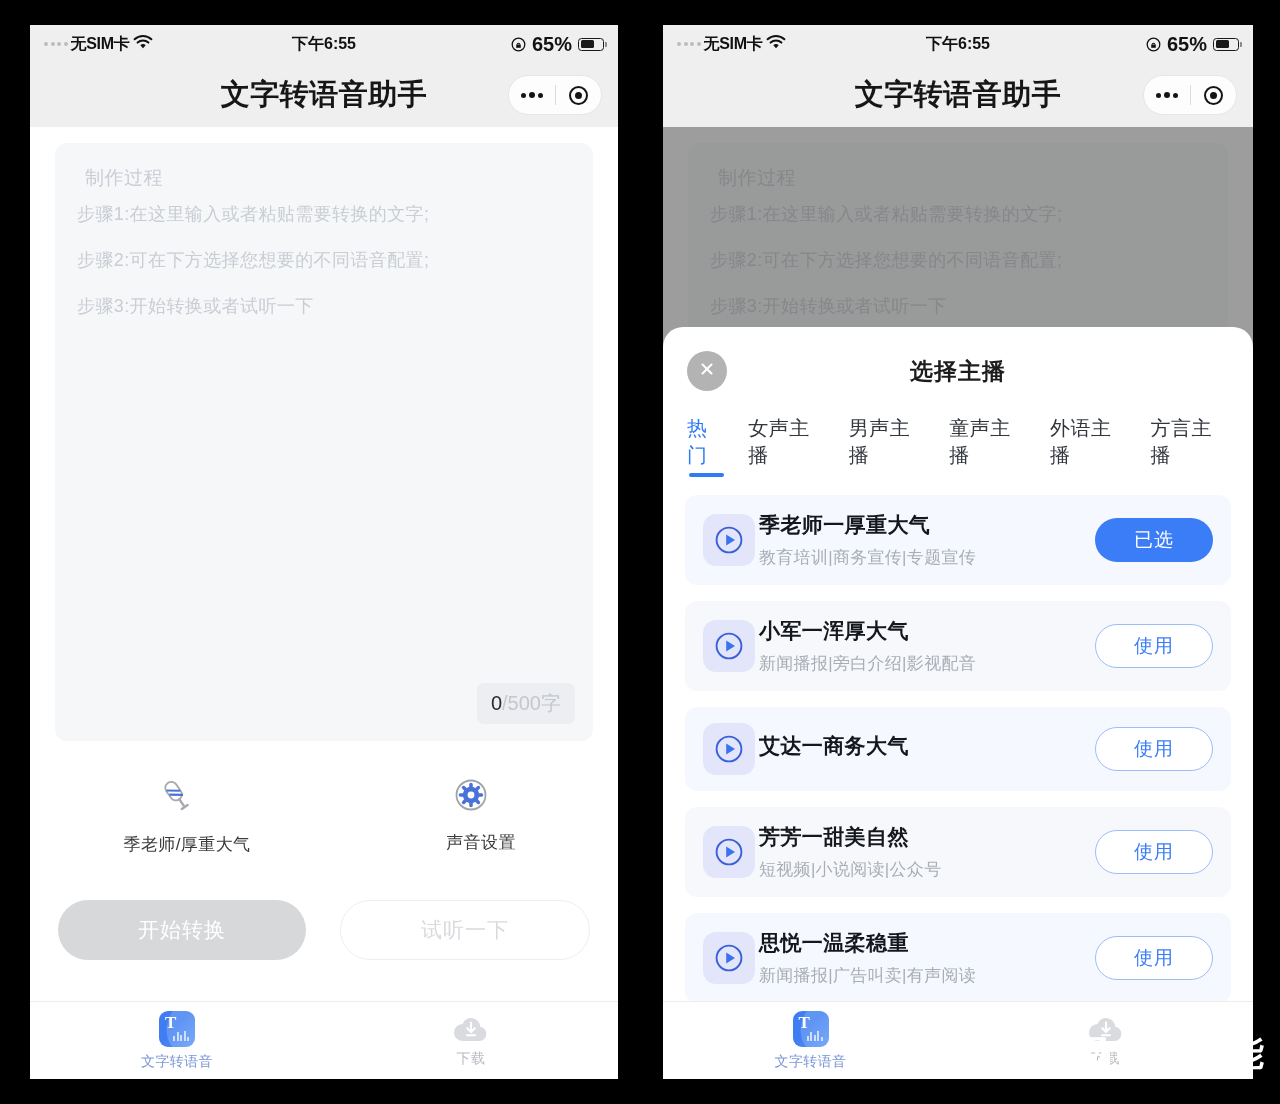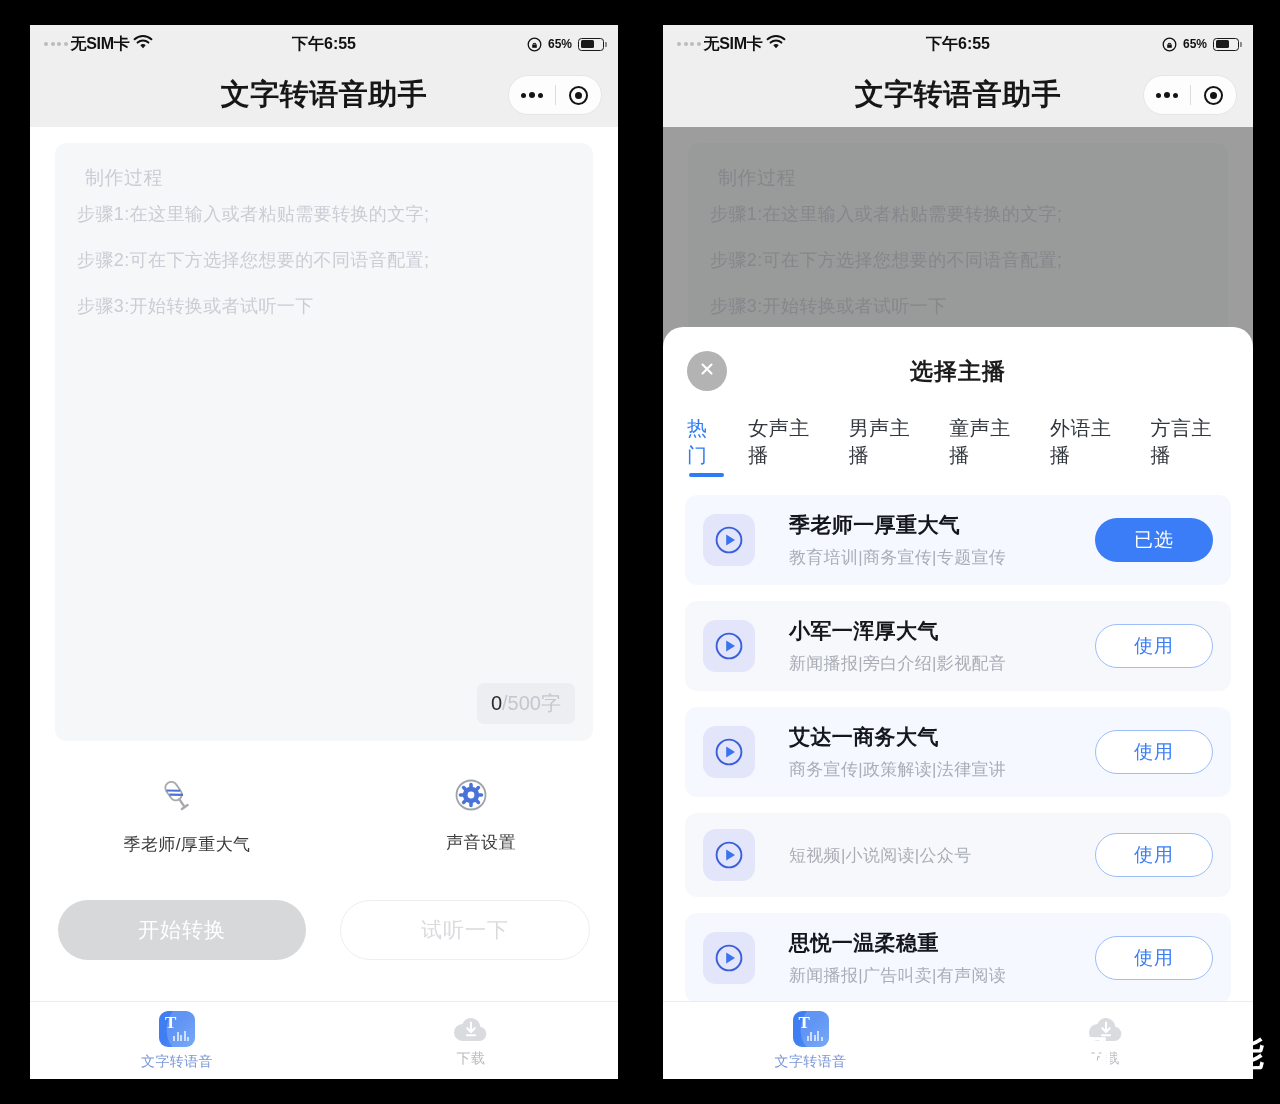--- a/index.html
+++ b/index.html
@@ -15,21 +15,21 @@
   
   .statusbar{ height:38px; background:#efeff0; display:flex; align-items:center;
               padding:0 14px; position:relative; }
   .sb-left{ display:flex; align-items:center; gap:3px; }
   .sb-dots{ display:flex; gap:2.5px; align-items:flex-end; }
   .sb-dots i{ display:block; width:4px; height:4px; border-radius:50%; background:#bcbcbc; }
   .sb-carrier{ font-size:16px; font-weight:600; color:#111; letter-spacing:-.3px; }
   .sb-time{ position:absolute; left:0; right:0; text-align:center;
             font-size:16px; font-weight:600; color:#111; pointer-events:none; }
   .sb-right{ margin-left:auto; display:flex; align-items:center; gap:6px; z-index:2; }
-  .sb-pct{ font-size:12px; font-weight:600; color:#111; }
+  .sb-pct{ font-size:20px; font-weight:600; color:#111; }
   .batt{ width:26px; height:13px; border:1.6px solid #1a1a1a; border-radius:3.5px;
          padding:1.5px; position:relative; }
   .batt i{ display:block; height:100%; width:65%; background:#1a1a1a; border-radius:1.5px; }
   .batt:after{ content:''; position:absolute; right:-4px; top:3.5px; width:2px; height:5px;
                background:#8a8a8a; border-radius:0 1px 1px 0; }
   .lock{ width:15px; height:15px; }
 
   
   .navbar{ height:64px; background:#efeff0; display:flex; align-items:center;
            justify-content:center; position:relative; }
@@ -101,21 +101,21 @@
   .modal-title{ text-align:center; line-height:88px; font-size:23px;
                 font-weight:600; color:#1c1c1c; letter-spacing:1px; }
   .tabs{ display:flex; gap:22px; padding:0 24px; align-items:flex-end; }
   .vtab{ position:relative; font-size:20px; color:#32363d; letter-spacing:.5px;
          padding-bottom:14px; }
   .vtab.sel{ color:#2f7bf6; }
   .vtab.sel:after{ content:''; position:absolute; left:2px; right:2px; bottom:6px;
                    height:4px; border-radius:2px; background:#2f7bf6; }
 
   .vlist{ padding:12px 22px 0; }
-  .vrow{ display:flex; align-items:center; gap:34px; background:#f6f8ff;
+  .vrow{ display:flex; align-items:center; gap:4px; background:#f6f8ff;
          border-radius:12px; padding:16px 18px; margin-bottom:16px; }
   .vrow.plain{ background:#f7f8fb; }
   .vicon{ width:52px; height:52px; border-radius:13px; background:#e3e6fa;
           display:flex; align-items:center; justify-content:center; flex:0 0 52px; }
   .vtext{ flex:1; min-width:0; }
   .vname{ font-size:21px; font-weight:700; color:#14171c; letter-spacing:.4px;
           margin-bottom:7px; }
   .vdesc{ font-size:17px; color:#a8adb6; letter-spacing:.3px; white-space:nowrap; }
   .vbtn{ flex:0 0 auto; width:118px; height:44px; border-radius:22px;
          display:flex; align-items:center; justify-content:center;
@@ -409,33 +409,33 @@
 
         <div class="vrow">
           <span class="vicon">
             <svg width="32" height="32" viewBox="0 0 32 32">
                 <circle cx="16" cy="16" r="12.4" fill="none" stroke="#3a5fd9" stroke-width="1.9"></circle>
                 <path d="M13.2 10.4 22 16l-8.8 5.6z" fill="#3a72f0"></path>
               </svg>
           </span>
           <span class="vtext">
             <span class="vname" style="display:block">艾达一商务大气</span>
-            <span class="vdesc" style="display:block">商务宣传|政策解读|法律宣讲</span>
           </span>
           <span class="vbtn outline">使用</span>
         </div>
 
         <div class="vrow plain">
           <span class="vicon">
             <svg width="32" height="32" viewBox="0 0 32 32">
                 <circle cx="16" cy="16" r="12.4" fill="none" stroke="#3a5fd9" stroke-width="1.9"></circle>
                 <path d="M13.2 10.4 22 16l-8.8 5.6z" fill="#3a72f0"></path>
               </svg>
           </span>
           <span class="vtext">
+            <span class="vname" style="display:block">芳芳一甜美自然</span>
             <span class="vdesc" style="display:block">短视频|小说阅读|公众号</span>
           </span>
           <span class="vbtn outline">使用</span>
         </div>
 
         <div class="vrow">
           <span class="vicon">
             <svg width="32" height="32" viewBox="0 0 32 32">
                 <circle cx="16" cy="16" r="12.4" fill="none" stroke="#3a5fd9" stroke-width="1.9"></circle>
                 <path d="M13.2 10.4 22 16l-8.8 5.6z" fill="#3a72f0"></path>

